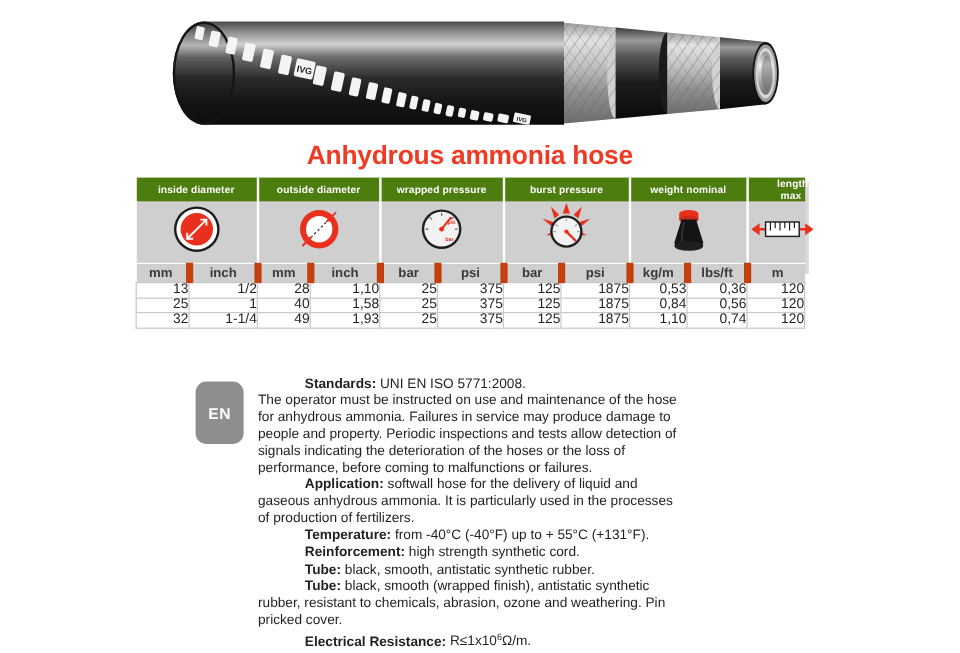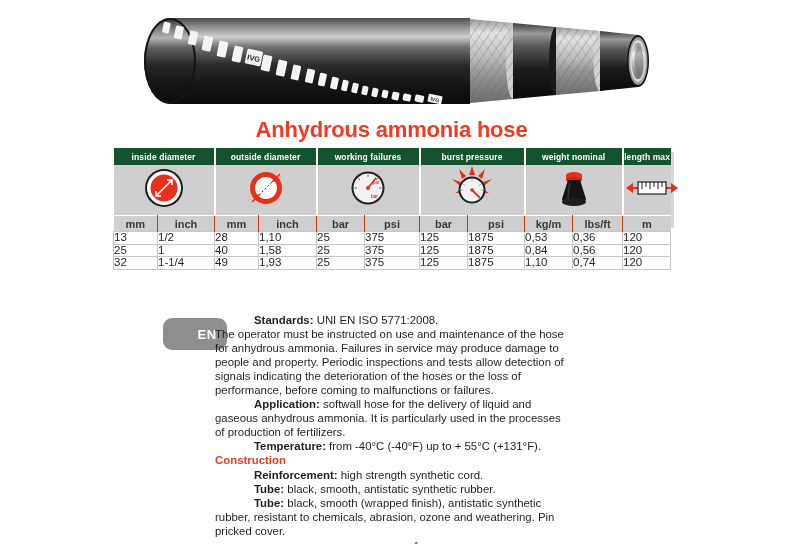--- a/index.html
+++ b/index.html
@@ -55,85 +55,84 @@
     z-index: 0;
   }
   table.spec {
     border-collapse: collapse;
     width: 557px;
     table-layout: fixed;
     position: relative;
     z-index: 1;
   }
   table.spec th.grp {
-    background: #14532d;
+    background: #4d7c0f;
     color: #ffffff;
     font-size: 8.5px;
     font-weight: bold;
     height: 17px;
     text-align: center;
     letter-spacing: 0.1px;
     border-right: 2px solid #ffffff;
     padding: 0;
   }
-  table.spec th.grp:last-child { border-right: none; }
+  table.spec th.grp:last-child { border-right: none; padding-left: 24px; }
 
   td.icon-cell {
     background: #cfcfcf;
     height: 50px;
     text-align: center;
     vertical-align: middle;
     border-right: 2px solid #ffffff;
     padding: 0;
   }
   td.icon-cell:last-child { border-right: none; }
 
   table.spec td.unit {
     background: #cfcfcf;
     font-size: 11px;
     font-weight: bold;
     color: #3a3a3a;
     text-align: center;
     height: 15px;
-    border-right: 1px solid #c2410c;
+    border-right: 6px solid #c2410c;
     border-top: 1px solid #ffffff;
     padding: 0;
   }
   table.spec td.unit:last-child { border-right: none; }
 
   table.spec td.val {
     font-size: 11.5px;
     color: #231f20;
-    text-align: left;
+    text-align: right;
     height: 11.5px;
     line-height: 11.5px;
     border: 1px solid #c8c8c8;
     border-top: none;
     background: #ffffff;
     padding: 0;
   }
   table.spec tr.firstdata td.val { border-top: 1px solid #c8c8c8; }
 
   
   .en-badge {
     position: absolute;
     left: 163px;
     top: 318px;
     width: 40px;
-    height: 32px;
+    height: 52px;
     border-radius: 9px;
     background: #8e8e8e;
     color: #ffffff;
     font-size: 13px;
     font-weight: bold;
     display: flex;
     align-items: center;
     justify-content: center;
     letter-spacing: 0.5px;
-    padding-left: 24px;
   }
 
   
   .desc {
     position: absolute;
     left: 215px;
     top: 313px;
     width: 356px;
     font-size: 11.4px;
     line-height: 14.05px;
@@ -277,21 +276,21 @@
         <col style="width:57px">
       <col style="width:48px">
         <col style="width:50px">
       <col style="width:48px">
     </colgroup>
 
     <tbody>
         <tr>
       <th class="grp" colspan="2">inside diameter</th>
       <th class="grp" colspan="2">outside diameter</th>
-      <th class="grp" colspan="2">working failures</th>
+      <th class="grp" colspan="2">wrapped pressure</th>
       <th class="grp" colspan="2">burst pressure</th>
       <th class="grp" colspan="2">weight nominal</th>
       <th class="grp">length max</th>
     </tr>
 
     <tr>
       <td class="icon-cell" colspan="2">
         <svg width="46" height="46" viewBox="0 0 46 46">
           <circle cx="23" cy="23" r="19" fill="#1c1c1c"></circle>
           <circle cx="23" cy="23" r="17" fill="#ffffff"></circle>
@@ -443,19 +442,18 @@
     </table>
 </div>
 
 <div class="en-badge">EN</div>
 
 <div class="desc">
   <p><b>Standards:</b><span> UNI EN ISO 5771:2008.</span></p>
   <p>The operator must be instructed on use and maintenance of the hose for anhydrous ammonia. Failures in service may produce damage to people and property. Periodic inspections and tests allow detection of signals indicating the deterioration of the hoses or the loss of performance, before coming to malfunctions or failures.</p>
   <p><b>Application:</b><span> softwall hose for the delivery of liquid and gaseous anhydrous ammonia. It is particularly used in the processes of production of fertilizers.</span></p>
   <p><b>Temperature:</b><span> from -40°C (-40°F) up to + 55°C (+131°F).</span></p>
-  <p class="red-head">Construction</p>
   <p><b>Reinforcement:</b><span> high strength synthetic cord.</span></p>
   <p><b>Tube:</b><span> black, smooth, antistatic synthetic rubber.</span></p>
   <p><b>Tube:</b><span> black, smooth (wrapped finish), antistatic synthetic rubber, resistant to chemicals, abrasion, ozone and weathering. Pin pricked cover.</span></p>
   <p><b>Electrical Resistance:</b><span> R≤1x10</span><sup>6</sup><span>Ω/m.</span></p>
 
 </div>
 
 </body></html>

